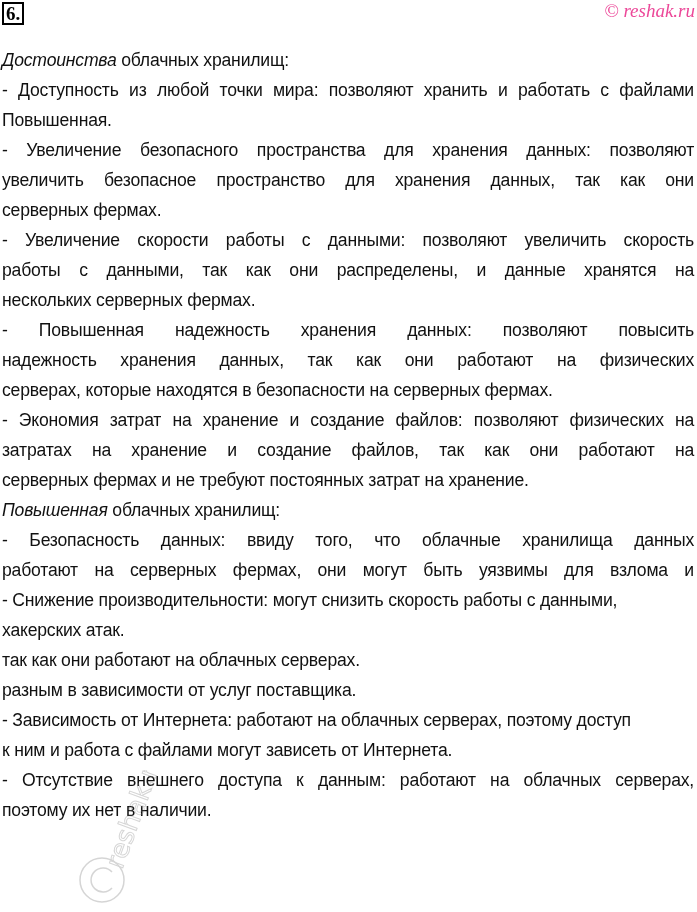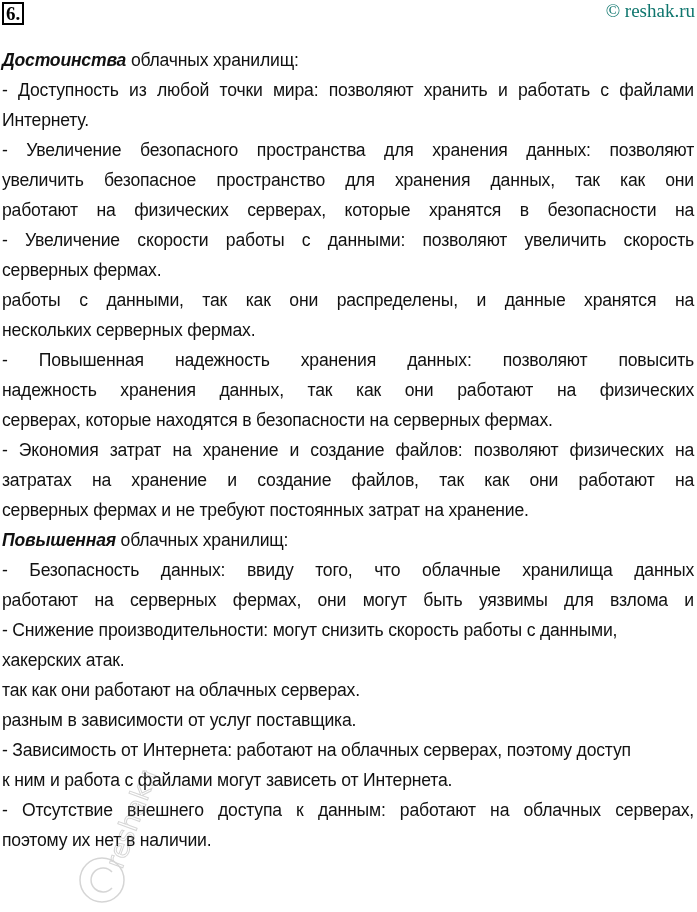--- a/index.html
+++ b/index.html
@@ -37,42 +37,43 @@
       text-align: center;
       color: #000;
     }
     .copyright {
       position: absolute;
       right: 2px;
       top: 0px;
       font-family: "Liberation Serif", "DejaVu Serif", serif;
       font-size: 19px;
       line-height: 22px;
-      color: #0f766e;
+      color: #ec4899;
+      font-style: italic;
     }
     .content {
       position: absolute;
       left: 2px;
       top: 45px;
       width: 692px;
       font-size: 17.6px;
       line-height: 30px;
       letter-spacing: -0.2px;
     }
     .line {
       display: block;
       height: 30px;
       white-space: nowrap;
     }
     .line.justify {
       text-align: justify;
       text-align-last: justify;
     }
     .heading-strong {
-      font-weight: bold;
+      font-weight: normal;
       font-style: italic;
     }
     .watermark {
       position: absolute;
       left: 72px;
       top: 770px;
       width: 90px;
       height: 140px;
       pointer-events: none;
       opacity: 0.35;
@@ -84,26 +85,25 @@
 <div class="header">
   <div class="task-number">6.</div>
   <div class="copyright">© reshak.ru</div>
 </div>
 
 <div class="content">
   <div class="line">
     <span class="heading-strong">Достоинства</span><span> облачных хранилищ:</span>
   </div>
   <div class="line justify">- Доступность из любой точки мира: позволяют хранить и работать с файлами</div>
-  <div class="line">Интернету.</div>
+  <div class="line">Повышенная.</div>
   <div class="line justify">- Увеличение безопасного пространства для хранения данных: позволяют</div>
   <div class="line justify">увеличить безопасное пространство для хранения данных, так как они</div>
-  <div class="line justify">работают на физических серверах, которые хранятся в безопасности на</div>
+  <div class="line">серверных фермах.</div>
   <div class="line justify">- Увеличение скорости работы с данными: позволяют увеличить скорость</div>
-  <div class="line">серверных фермах.</div>
   <div class="line justify">работы с данными, так как они распределены, и данные хранятся на</div>
   <div class="line">нескольких серверных фермах.</div>
   <div class="line justify">- Повышенная надежность хранения данных: позволяют повысить</div>
   <div class="line justify">надежность хранения данных, так как они работают на физических</div>
   <div class="line">серверах, которые находятся в безопасности на серверных фермах.</div>
   <div class="line justify">- Экономия затрат на хранение и создание файлов: позволяют физических на</div>
   <div class="line justify">затратах на хранение и создание файлов, так как они работают на</div>
   <div class="line">серверных фермах и не требуют постоянных затрат на хранение.</div>
 
   <div class="line">

